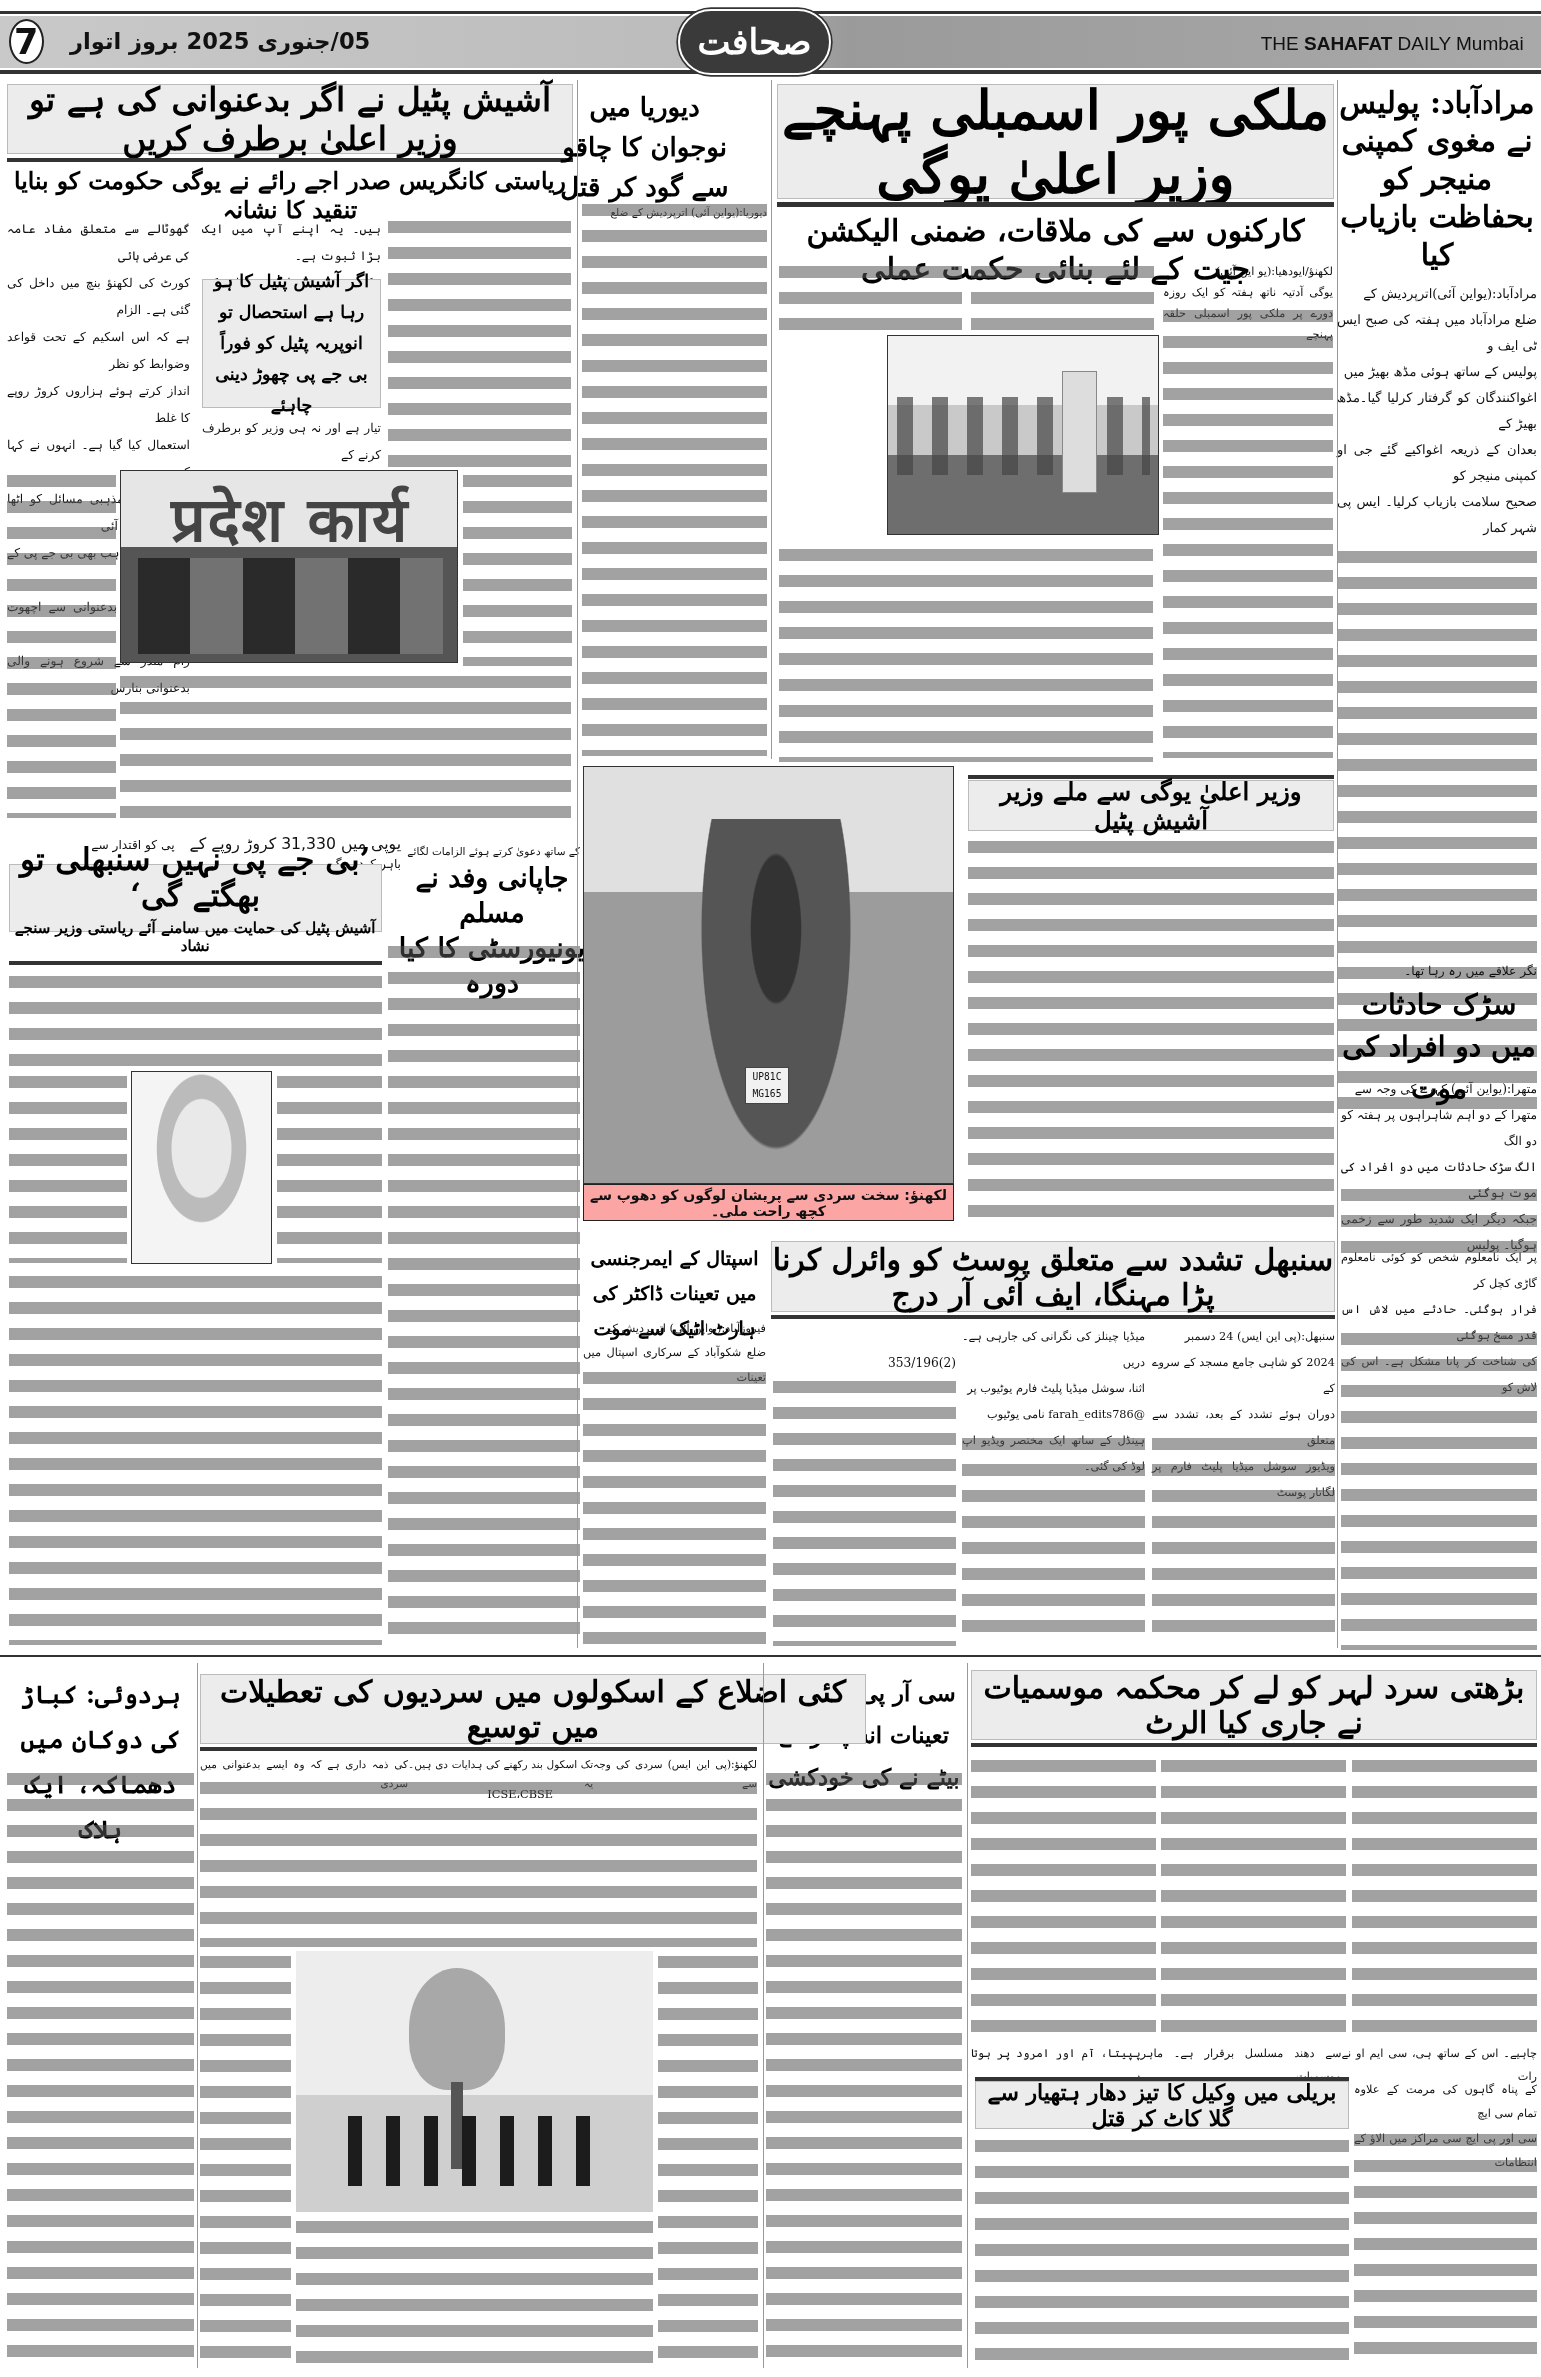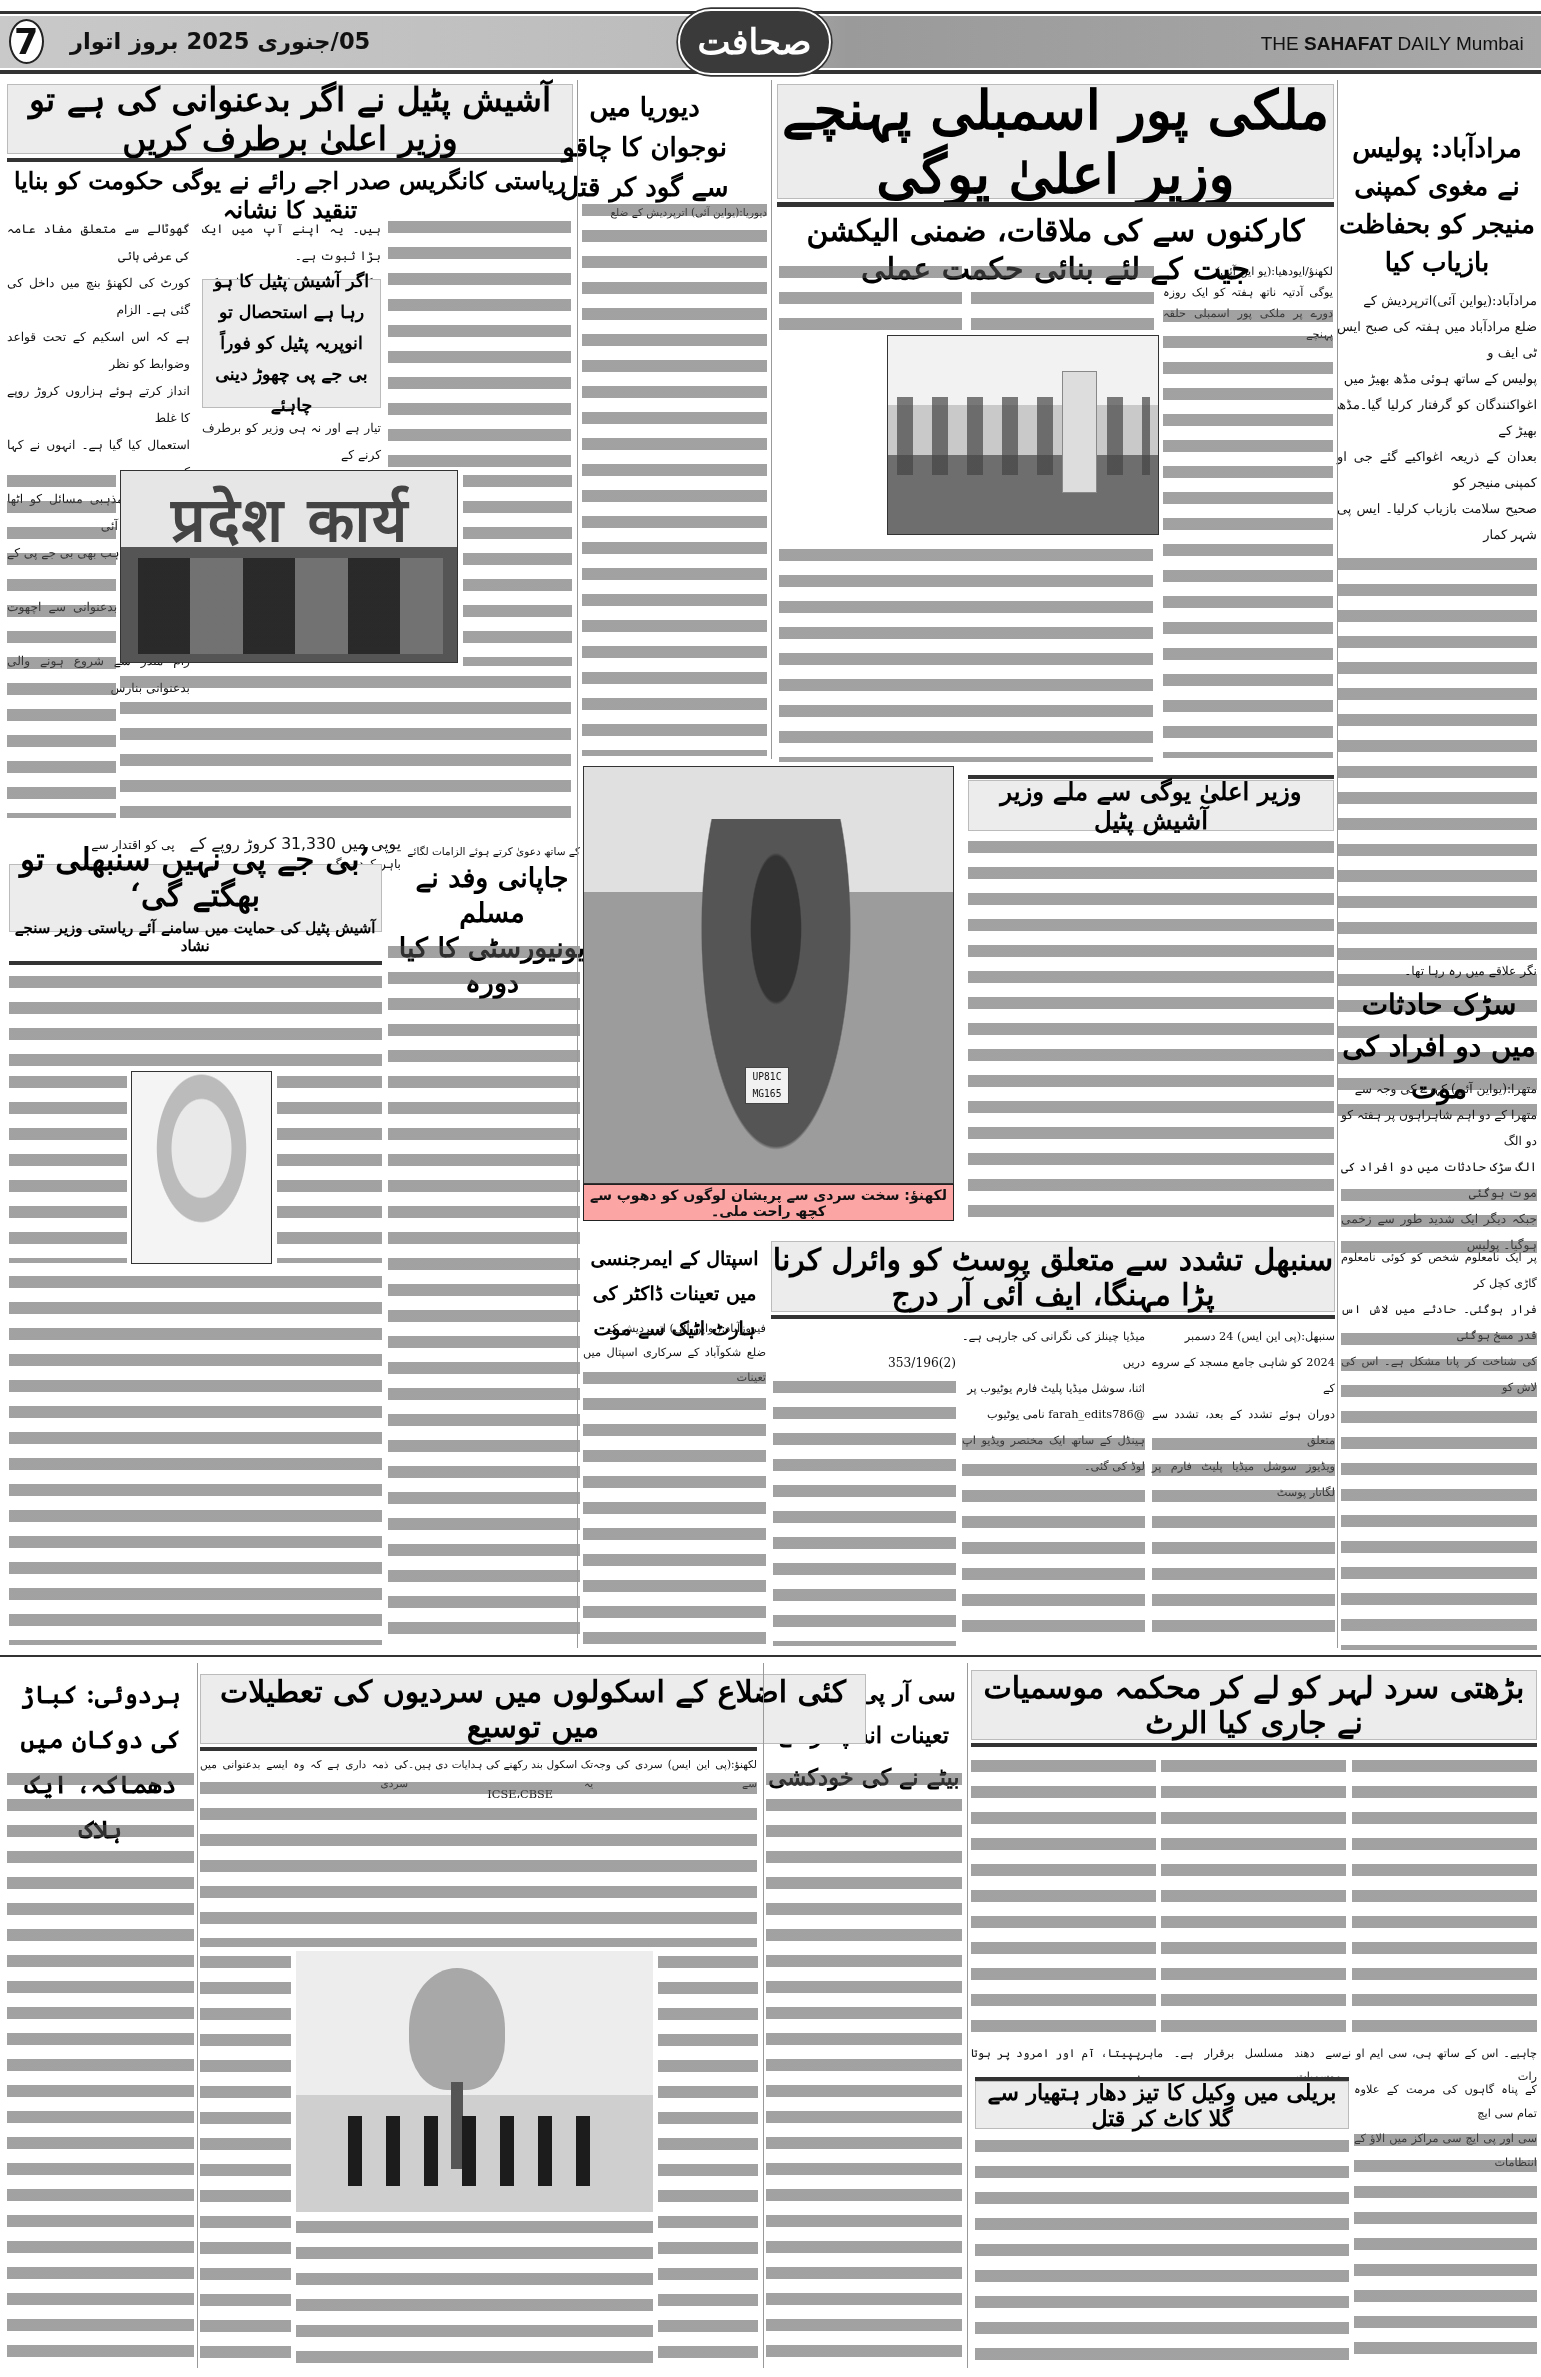--- a/index.html
+++ b/index.html
@@ -32,21 +32,21 @@
 <div class="abs pageno">7</div>
 <div class="abs datel">05/جنوری 2025 بروز اتوار</div>
 <div class="abs logo">صحافت</div>
 <div class="abs brand">
   <span>THE</span>
   <b>SAHAFAT</b>
   <span>DAILY Mumbai</span>
 </div>
 
 <div class="abs" style="left:1337px;top:84px;width:200px;height:871px;">
-  <div class="htxt" style="font-size:26px;line-height:38px;margin-top:45px;">مرادآباد: پولیس نے مغوی کمپنی منیجر کو بحفاظت بازیاب کیا</div>
+  <div class="htxt" style="font-size:30px;line-height:38px;">مرادآباد: پولیس نے مغوی کمپنی منیجر کو بحفاظت بازیاب کیا</div>
   <div class="para" style="margin-top:7px;font-size:13px;line-height:26px;">
     <div>مرادآباد:(یواین آئی)اترپردیش کے</div>
     <div>ضلع مرادآباد میں ہفتہ کی صبح ایس ٹی ایف و</div>
     <div>پولیس کے ساتھ ہوئی مڈھ بھیڑ میں</div>
     <div>اغواکنندگان کو گرفتار کرلیا گیا۔مڈھ بھیڑ کے</div>
     <div>بعدان کے ذریعہ اغواکیے گئے جی او کمپنی منیجر کو</div>
     <div>صحیح سلامت بازیاب کرلیا۔ ایس پی شہر کمار</div>
   </div>
   <div class="lines" style="margin-top:5.2px;height:575px;"></div>
 </div>

